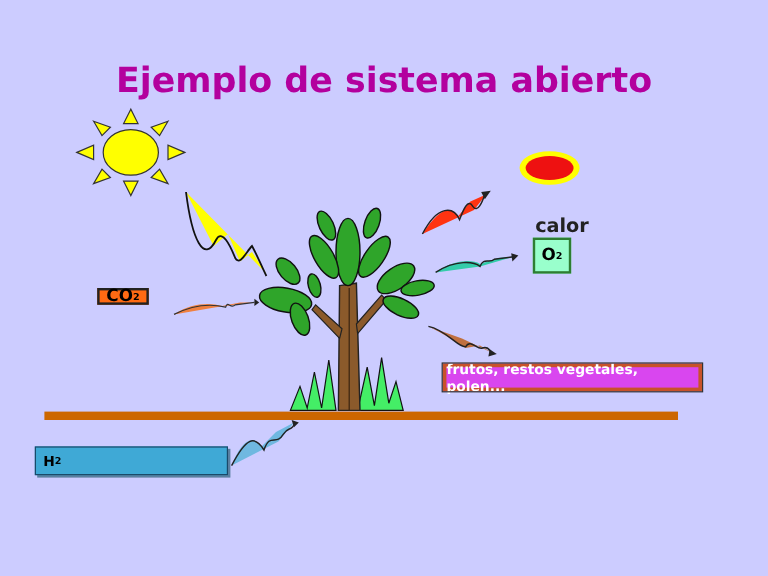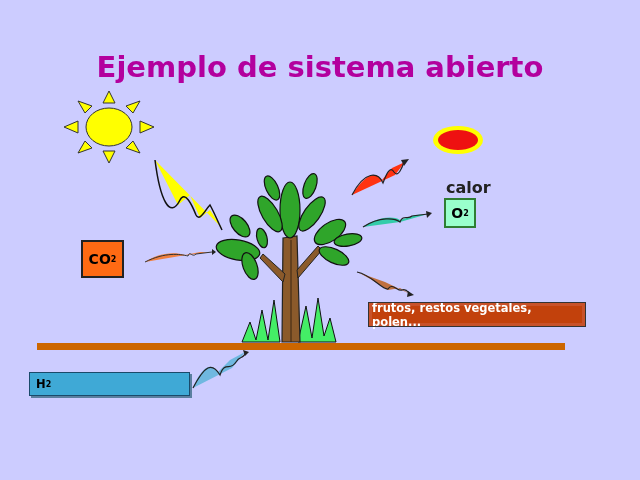--- a/index.html
+++ b/index.html
@@ -14,34 +14,34 @@
     text-align: center; color: #B3009E;
     font-weight: bold; font-size: 29px;
   }
   svg.scene { position: absolute; left: 0; top: 0; }
   .label-box {
     position: absolute; font-weight: bold; color: #000;
     display: flex; align-items: center; justify-content: center;
     box-sizing: border-box;
   }
   .co2 {
-    left: 81px; top: 240px; width: 43px; height: 38px;
+    left: 81px; top: 240px; width: 43px; height: 14px;
     background: #FF6A13; border: 2px solid #222; font-size: 14px;
   }
   .o2 {
     left: 444px; top: 198px; width: 32px; height: 30px;
     background: #99FFCC; border: 2px solid #2E7D32; font-size: 14px;
   }
   .calor-text {
     position: absolute; left: 446px; top: 136px;
     font-size: 16px; font-weight: bold; color: #222; margin-top: 42px;
   }
   .frutos {
     left: 369px; top: 303px; width: 216px; height: 23px;
-    background: #c2410c; border: 3px solid #C8522A;
+    background: #d946ef; border: 3px solid #C8522A;
     outline: 1px solid #333;
     color: #fff; font-size: 11.5px;
   }
   .h2o {
     left: 29px; top: 372px; width: 161px; height: 24px;
     background: #3FA9D6; border: 1px solid #1A4A6A;
     box-shadow: 2px 2px 0 #5A7FA0;
     color: #000; font-size: 11.5px; justify-content: flex-start;
     padding-left: 6px;
   }

